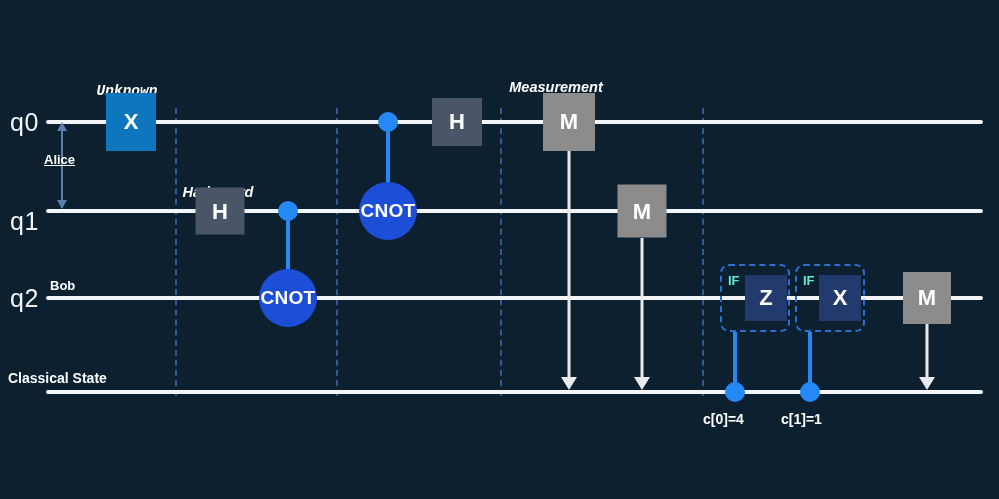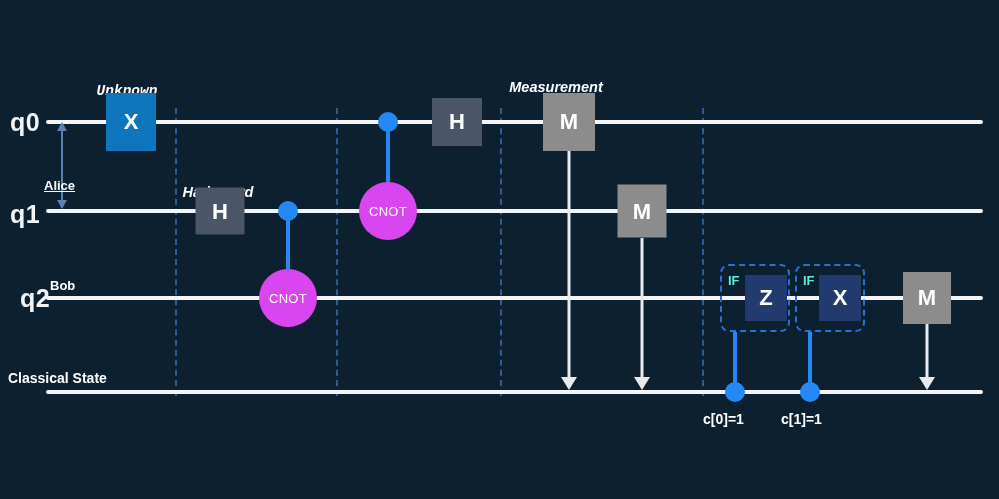--- a/index.html
+++ b/index.html
@@ -27,21 +27,21 @@
     background: #f2f4f6;
     border-radius: 2px;
   }
   .wire.classical { height: 4px; }
 
   
   .qlabel {
     position: absolute;
     color: #f2f4f6;
     font-size: 25px;
-    font-weight: 700;
+    font-weight: 400;
     letter-spacing: 0.5px;
     white-space: nowrap;
     transform: translateY(-50%);
   }
   .clabel {
     position: absolute;
     color: #ffffff;
     font-size: 14px;
     font-weight: 700;
     white-space: nowrap;
@@ -80,27 +80,27 @@
   .gate.x-gate   { background: #0e76bc; }
   .gate.h-gate   { background: #4a5568; }
   .gate.m-gate   { background: #8c8c8c; }
   .gate.z-gate,
   .gate.cond-x-gate { background: #233a6e; }
 
   
   .cnot {
     position: absolute;
     border-radius: 50%;
-    background: #d946ef;
+    background: #1d4ed8;
     display: flex;
     align-items: center;
     justify-content: center;
     color: #ffffff;
-    font-size: 13px;
-    font-weight: 400;
+    font-size: 19px;
+    font-weight: 700;
     transform: translate(-50%, -50%);
     letter-spacing: 0.3px;
   }
   .ctrl-dot {
     position: absolute;
     border-radius: 50%;
     background: #2589f5;
     transform: translate(-50%, -50%);
   }
   .ctrl-line {
@@ -174,28 +174,28 @@
   <div class="sep" style="left:336px; top:108px; height:288px;"></div>
   <div class="sep" style="left:500px; top:108px; height:288px;"></div>
   <div class="sep" style="left:702px; top:108px; height:288px;"></div>
 
   <div class="wire" style="left:46px; top:120px; width:937px;"></div>
   <div class="wire" style="left:46px; top:209px; width:937px;"></div>
   <div class="wire" style="left:46px; top:296px; width:937px;"></div>
   <div class="wire classical" style="left:46px; top:390px; width:937px;"></div>
 
   <div class="qlabel" style="left:10px; top:122px;">q0</div>
-  <div class="qlabel" style="left:10px; top:214px;">q1</div>
-  <div class="qlabel" style="left:20px; top:298px;">q2</div>
+  <div class="qlabel" style="left:10px; top:221px;">q1</div>
+  <div class="qlabel" style="left:10px; top:298px;">q2</div>
   <div class="clabel" style="left:8px; top:370px;">Classical State</div>
 
   <div class="alice-line" style="left:62px; top:124px; height:84px;"></div>
   <div class="arrow-up" style="left:62px; top:122px;"></div>
   <div class="arrow-down" style="left:62px; top:200px;"></div>
-  <div class="small-tag" style="left:44px; top:178px;text-decoration:underline;">Alice</div>
+  <div class="small-tag" style="left:44px; top:152px;text-decoration:underline;">Alice</div>
   <div class="small-tag" style="left:50px; top:278px;">Bob</div>
 
   <div class="annot" style="left:127px; top:83px;font-family:Liberation Mono, monospace;">Unknown</div>
   <div class="annot" style="left:218px; top:184px;">Hadamard</div>
   <div class="annot" style="left:556px; top:79px;">Measurement</div>
 
   <div class="meas-line" style="left:569px; top:151px; height:228px;"></div>
   <div class="meas-head" style="left:569px; top:377px;"></div>
 
   <div class="meas-line" style="left:642px; top:238px; height:141px;"></div>
@@ -210,21 +210,21 @@
 
   <div class="ctrl-line" style="left:388px; top:122px; height:89px;"></div>
   <div class="ctrl-dot" style="left:388px; top:122px; width:20px; height:20px;"></div>
   <div class="cnot" style="left:388px; top:211px; width:58px; height:58px;">CNOT</div>
 
   <div class="if-box" style="left:755px; top:298px; width:70px; height:68px;">
     <span class="if-text" style="left:6px; top:7px;">IF</span>
   </div>
   <div class="ctrl-line" style="left:735px; top:332px; height:60px;"></div>
   <div class="ctrl-dot" style="left:735px; top:392px; width:20px; height:20px;"></div>
-  <div class="clabel" style="left:703px; top:411px;">c[0]=1</div>
+  <div class="clabel" style="left:703px; top:411px;">c[0]=4</div>
 
   <div class="if-box" style="left:830px; top:298px; width:70px; height:68px;">
     <span class="if-text" style="left:6px; top:7px;">IF</span>
   </div>
   <div class="ctrl-line" style="left:810px; top:332px; height:60px;"></div>
   <div class="ctrl-dot" style="left:810px; top:392px; width:20px; height:20px;"></div>
   <div class="clabel" style="left:781px; top:411px;">c[1]=1</div>
 
   <div class="gate x-gate" style="left:131px; top:122px; width:50px; height:58px;">X</div>
 

